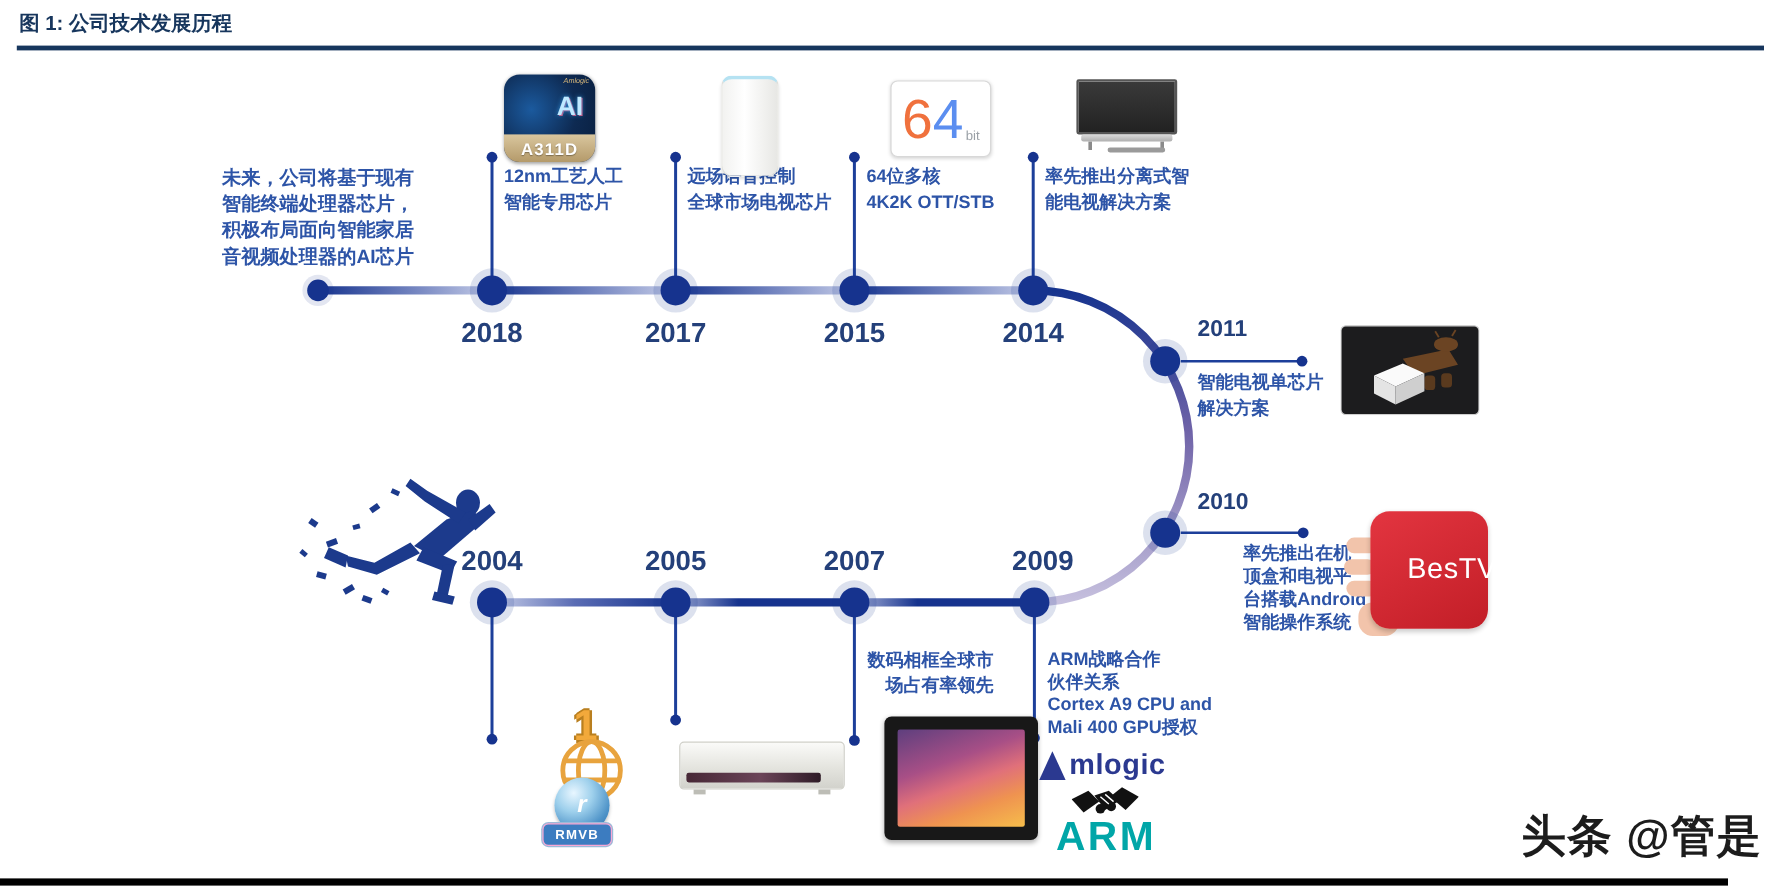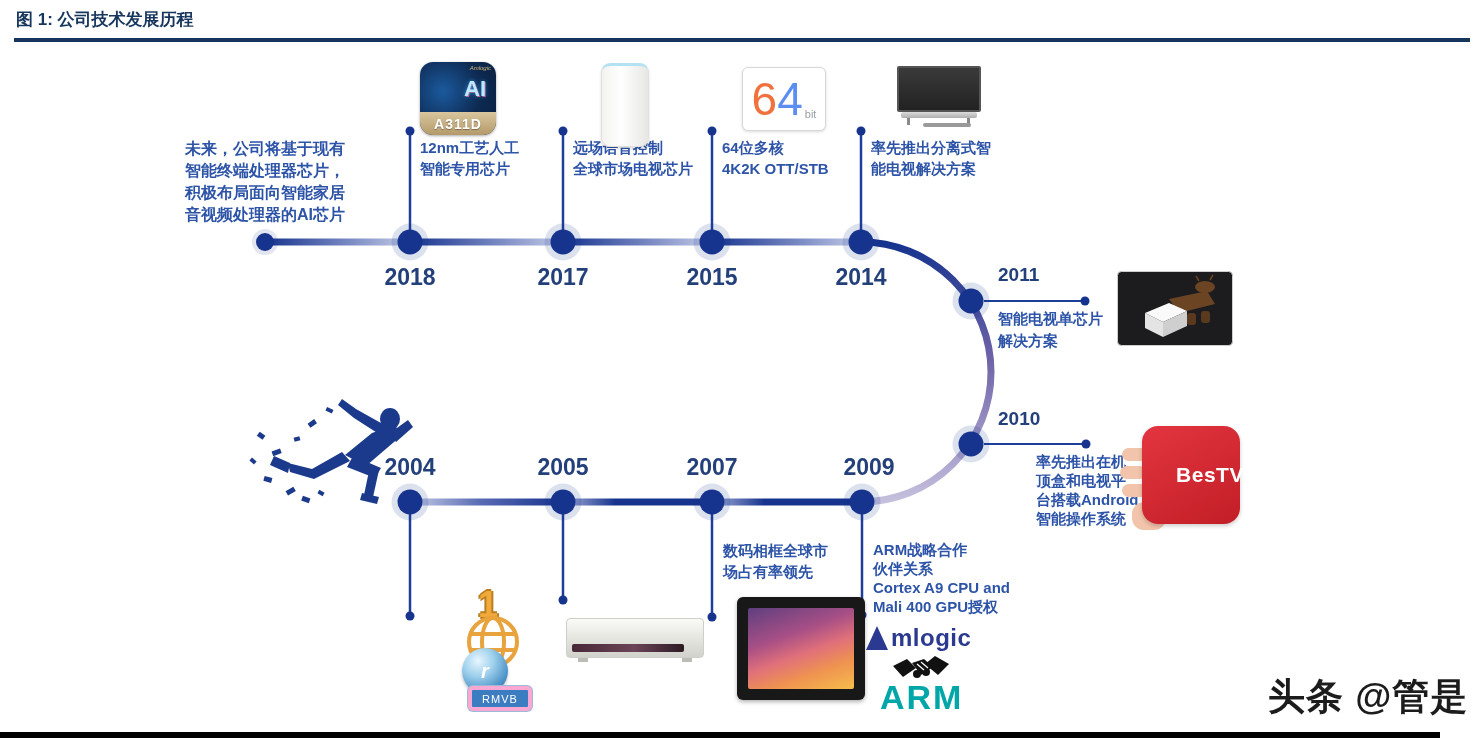--- a/index.html
+++ b/index.html
@@ -38,31 +38,31 @@
               border:2px solid #555;border-radius:2px;box-sizing:border-box;}
   .tv .bar{position:absolute;left:4px;top:46px;width:76px;height:6px;background:linear-gradient(#dcdcdc,#aeaeae);border-radius:2px;}
   .tv .leg1,.tv .leg2{position:absolute;top:52px;width:3px;height:7px;background:#8a8a8a;}
   .tv .leg1{left:10px;} .tv .leg2{left:70px;}
   .tv .base{position:absolute;left:26px;top:57px;width:48px;height:4px;background:#9a9a9a;border-radius:2px;}
   .ics{left:1117px;top:271px;width:116px;height:75px;}
   .bestv{left:1118px;top:422px;width:128px;height:112px;}
   .bestv .finger{position:absolute;background:#f2c4ab;border-radius:8px;}
   .bestv .box{position:absolute;left:24px;top:4px;width:98px;height:98px;background:linear-gradient(150deg,#e33540,#c21e27);
               border-radius:16px;display:flex;align-items:center;justify-content:center;box-shadow:0 2px 4px rgba(0,0,0,.2);}
-  .bestv .box span{color:#fff;font-weight:700;font-size:21px;letter-spacing:.5px;padding-left:38px;}
+  .bestv .box span{color:#fff;font-weight:400;font-size:24px;letter-spacing:.5px;padding-left:38px;}
   .rmvbgrp{left:448px;top:586px;width:96px;height:132px;}
   .rmvbgrp .one{position:absolute;left:30px;top:-2px;font-size:36px;font-weight:800;color:#f2a93b;
                 text-shadow:-2px 0 0 #b97f1f,2px 0 0 #b97f1f,0 -2px 0 #b97f1f,0 2px 0 #b97f1f;}
   .rmvbgrp .sphere{position:absolute;left:14px;top:62px;width:46px;height:46px;border-radius:50%;
                    background:radial-gradient(circle at 35% 28%,#e8f6ff 0%,#9ed0ec 35%,#4e93c8 70%,#2a6aa5 100%);
                    display:flex;align-items:center;justify-content:center;box-shadow:0 2px 3px rgba(0,0,0,.25);}
   .rmvbgrp .sphere span{color:#fff;font-weight:700;font-style:italic;font-size:20px;}
-  .rmvbgrp .badge{position:absolute;left:20px;top:100px;width:56px;height:17px;background:#3c7cc0;
-                  border:4px solid #f9a8d4;border-radius:5px;box-shadow:0 0 0 1px #9db9d8;
-                  display:flex;align-items:center;justify-content:center;color:#fff;font-size:11px;font-weight:400;letter-spacing:1px;}
+  .rmvbgrp .badge{position:absolute;left:4px;top:100px;width:56px;height:17px;background:#3c7cc0;
+                  border:1px solid #f9a8d4;border-radius:5px;box-shadow:0 0 0 1px #9db9d8;
+                  display:flex;align-items:center;justify-content:center;color:#fff;font-size:11px;font-weight:700;letter-spacing:1px;}
   .stb{left:566px;top:612px;width:138px;height:58px;}
   .stb .body{position:absolute;left:0;top:6px;width:138px;height:40px;border-radius:4px;
              background:linear-gradient(#fafaf8,#e2e2dc 60%,#d2d2cc);border:1px solid #cfcfc8;box-sizing:border-box;}
   .stb .stripe{position:absolute;left:6px;top:32px;width:112px;height:8px;background:linear-gradient(90deg,#472836,#6b4458 55%,#2e1b26);border-radius:2px;}
   .stb .foot1,.stb .foot2{position:absolute;top:46px;width:10px;height:4px;background:#bdbdb6;}
   .stb .foot1{left:12px;} .stb .foot2{left:116px;}
   .frame{left:737px;top:597px;width:128px;height:103px;background:#181818;border-radius:6px;
          box-shadow:0 2px 4px rgba(0,0,0,.3);padding:11px;box-sizing:border-box;}
   .frame .photo{width:100%;height:100%;border-radius:2px;
          background:linear-gradient(160deg,#5e3f7e 0%,#a84f86 35%,#e0707a 55%,#ef9350 75%,#f6bd4b 100%);}
@@ -231,21 +231,21 @@
   <div class="abs desc" style="left:998px;top:452px;line-height:19px;margin-left:38px;">率先推出在机
 顶盒和电视平
 台搭载Android
 智能操作系统</div>
 
   <div class="abs year" style="left:355px;top:454px;">2004</div>
   <div class="abs year" style="left:508px;top:454px;">2005</div>
   <div class="abs year" style="left:657px;top:454px;">2007</div>
   <div class="abs year" style="left:814px;top:454px;">2009</div>
 
-  <div class="abs desc" style="left:723px;top:540px;">数码相框全球市
+  <div class="abs desc" style="left:723px;top:540px;text-align:right;">数码相框全球市
 场占有率领先</div>
   <div class="abs desc" style="left:873px;top:540px;line-height:19px;">ARM战略合作
 伙伴关系
 Cortex A9 CPU and
 Mali 400 GPU授权</div>
 
   <div class="abs a311d">
     <span class="brand">Amlogic</span>
     <span class="ai">AI</span>
     <div class="strip">A311D</div>

